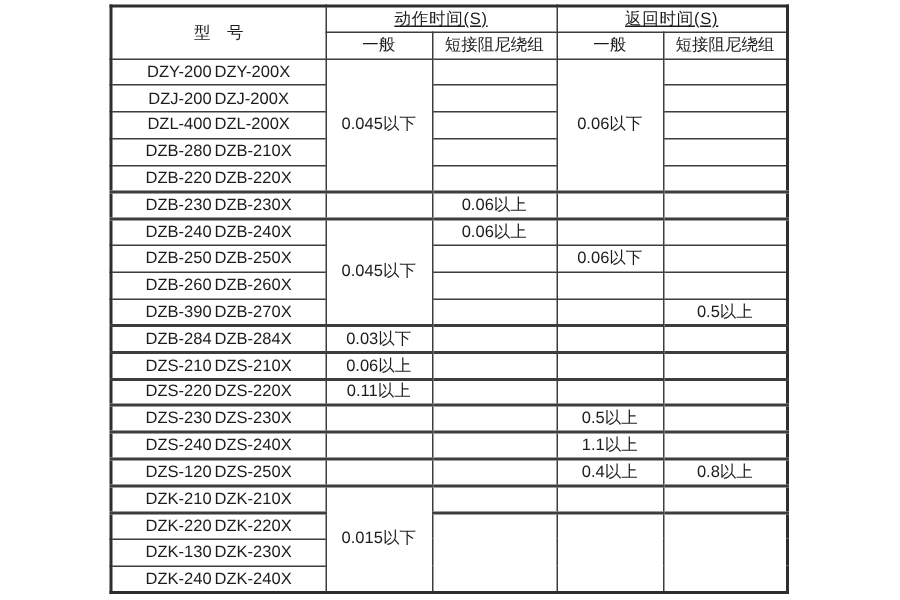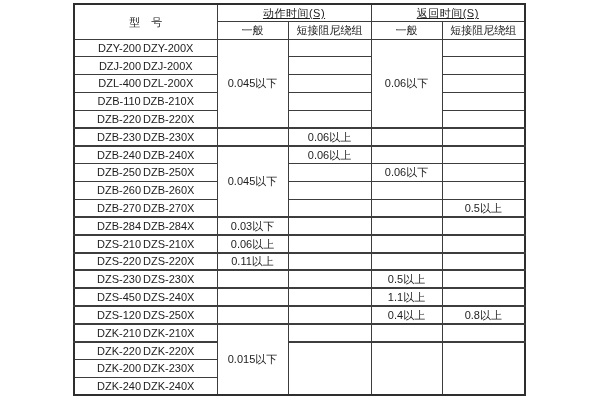--- a/index.html
+++ b/index.html
@@ -81,21 +81,21 @@
               <span>DZL-400</span>
               <span>DZL-200X</span>
             </span>
           </td>
         <td></td>
         <td></td>
       </tr>
       <tr>
         <td class="model">
             <span class="model-pair">
-              <span>DZB-110</span>
+              <span>DZB-280</span>
               <span>DZB-210X</span>
             </span>
           </td>
         <td></td>
         <td></td>
       </tr>
       <tr>
         <td class="model">
             <span class="model-pair">
               <span>DZB-220</span>
@@ -147,21 +147,21 @@
               <span>DZB-260X</span>
             </span>
           </td>
         <td></td>
         <td></td>
         <td></td>
       </tr>
       <tr>
         <td class="model">
             <span class="model-pair">
-              <span>DZB-270</span>
+              <span>DZB-390</span>
               <span>DZB-270X</span>
             </span>
           </td>
         <td></td>
         <td></td>
         <td>0.5以上</td>
       </tr>
       <tr class="thick">
         <td class="model">
             <span class="model-pair">
@@ -206,21 +206,21 @@
             </span>
           </td>
         <td></td>
         <td></td>
         <td>0.5以上</td>
         <td></td>
       </tr>
       <tr class="thick">
         <td class="model">
             <span class="model-pair">
-              <span>DZS-450</span>
+              <span>DZS-240</span>
               <span>DZS-240X</span>
             </span>
           </td>
         <td></td>
         <td></td>
         <td>1.1以上</td>
         <td></td>
       </tr>
       <tr class="thick">
         <td class="model">
@@ -253,21 +253,21 @@
               <span>DZK-220X</span>
             </span>
           </td>
         <td rowspan="3"></td>
         <td rowspan="3"></td>
         <td rowspan="3"></td>
       </tr>
       <tr>
         <td class="model">
             <span class="model-pair">
-              <span>DZK-200</span>
+              <span>DZK-130</span>
               <span>DZK-230X</span>
             </span>
           </td>
       </tr>
       <tr>
         <td class="model">
             <span class="model-pair">
               <span>DZK-240</span>
               <span>DZK-240X</span>
             </span>

